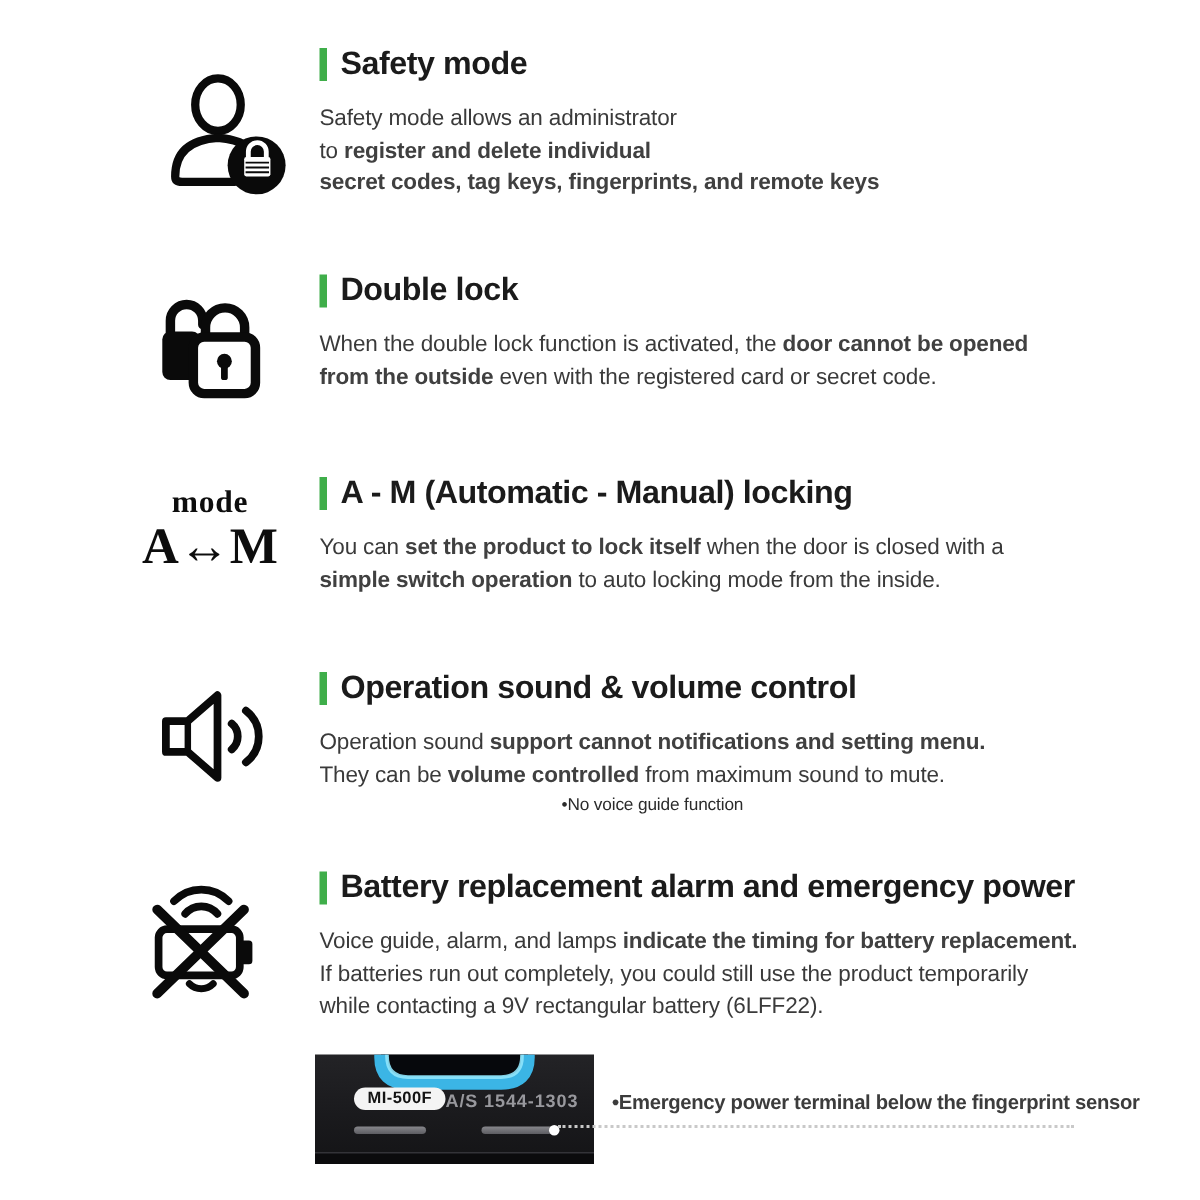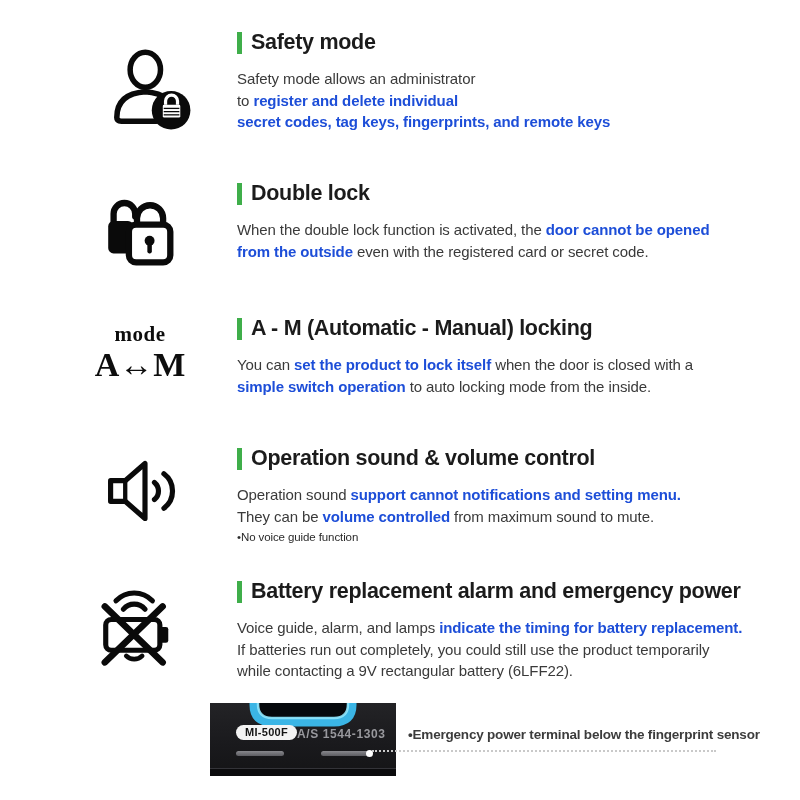--- a/index.html
+++ b/index.html
@@ -11,42 +11,42 @@
     overflow: hidden;
     color: #1c1c1c;
   }
   .icon-box {
     position: absolute;
     display: flex;
     align-items: center;
     justify-content: center;
   }
   .icon-box svg { display: block; }
-  .txt { position: absolute; left: 213px; margin-left: 24px; }
+  .txt { position: absolute; left: 213px; }
   h2.sec-title {
     display: flex;
     align-items: center;
     gap: 9px;
     font-size: 21.5px;
     font-weight: 700;
     letter-spacing: -0.3px;
     color: #1b1b1b;
     white-space: nowrap;
   }
   .bar { width: 5px; height: 22px; background: #3fae4a; flex: 0 0 auto; }
   .body {
     margin-top: 13px;
     font-size: 15px;
     line-height: 21.5px;
     letter-spacing: -0.1px;
     color: #3a3a3a;
     white-space: nowrap;
   }
-  .body .b { font-weight: 700; color: #1d4ed8; }
-  .note { margin-top: 4px; font-size: 11.5px; color: #2b2b2b; letter-spacing: -0.1px; }
+  .body .b { font-weight: 700; color: #404040; }
+  .note { margin-top: 4px; font-size: 11.5px; color: #2b2b2b; letter-spacing: -0.1px; text-align: center; }
   
   .am-icon { text-align: center; font-family: "Liberation Serif", serif; color: #0d0d0d; line-height: 1; }
   .am-top { font-size: 21px; font-weight: 700; margin-bottom: 3px; letter-spacing: 0.5px; }
   .am-main { font-size: 34px; font-weight: 700; letter-spacing: 0px; }
   
   .panel {
     position: absolute;
     left: 210px; top: 703px;
     width: 186px; height: 73px;
     background: linear-gradient(180deg, #232326 0%, #1a1a1d 55%, #141416 100%);

